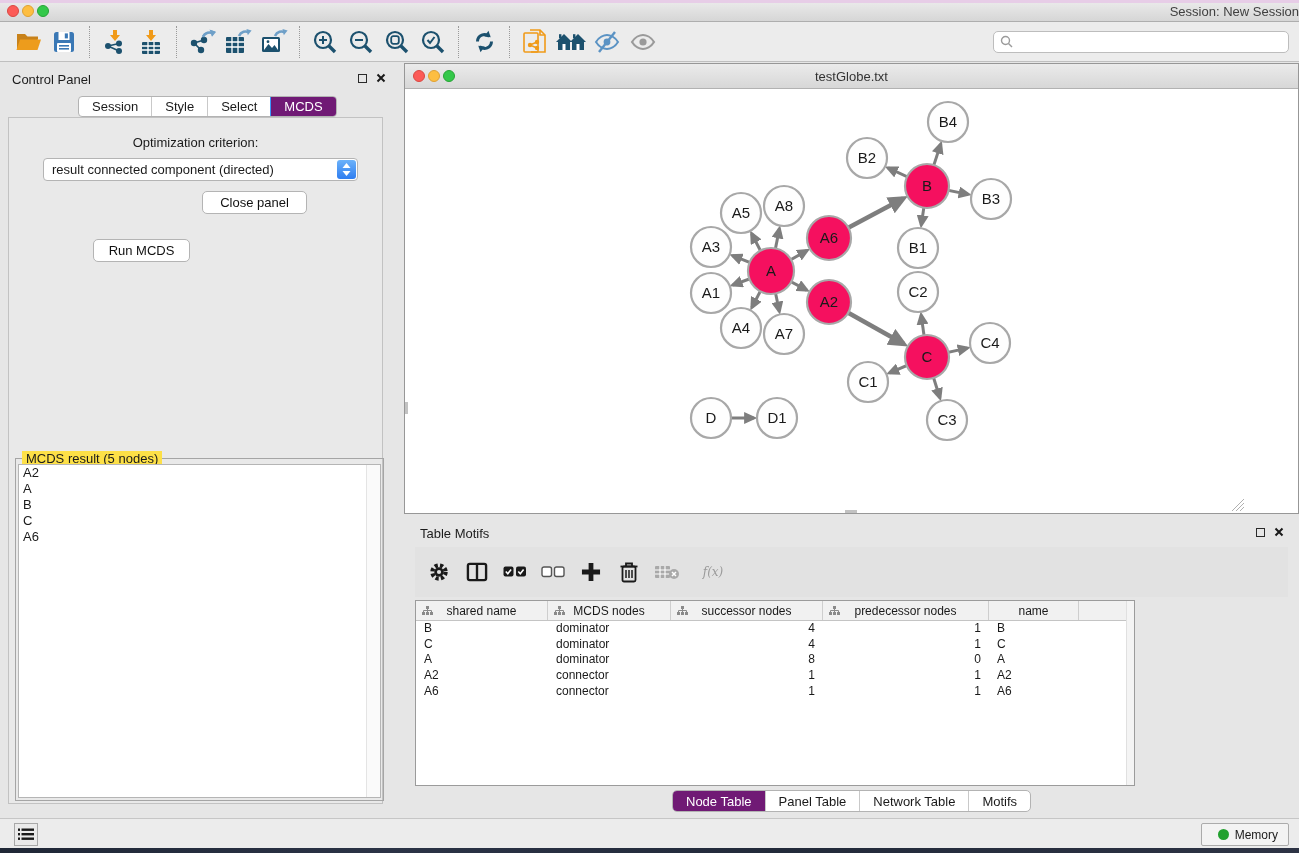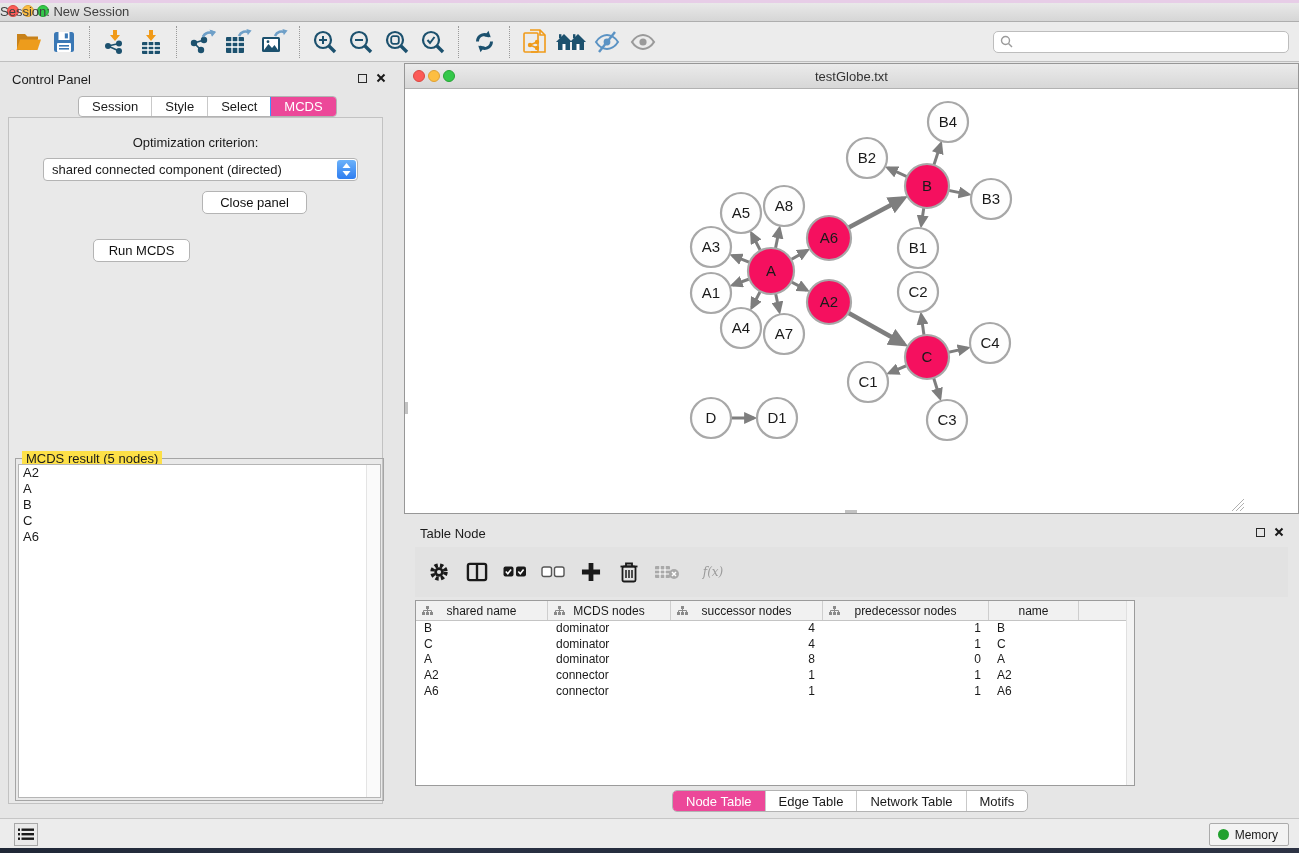--- a/index.html
+++ b/index.html
@@ -8,42 +8,42 @@
             font-family:"Liberation Sans", sans-serif; color:#1a1a1a; }
 
   
   .titlebar { position:absolute; left:0; top:0; width:1299px; height:22px;
               background:linear-gradient(#ececec,#d6d6d6); border-bottom:1px solid #aeaeae; }
   .titlebar .pinkline { position:absolute; left:0; top:0; width:100%; height:3px; background:#e7cde7; }
   .tl { position:absolute; top:5px; width:12px; height:12px; border-radius:50%; }
   .tl.red{ left:7px; background:#fc5b57; border:1px solid #d94842;}
   .tl.yel{ left:22px; background:#fdbe41; border:1px solid #dfa133;}
   .tl.grn{ left:37px; background:#34c84a; border:1px solid #27a436;}
-  .titlebar .title { position:absolute; left:0; right:0; top:4px; text-align:left;
+  .titlebar .title { position:absolute; left:0; right:0; top:4px; text-align:right;
                      font-size:13px; color:#404040; }
 
   
   .toolbar { position:absolute; left:0; top:22px; width:1299px; height:40px; background:#ececec;
              border-bottom:1px solid #bfbfbf; display:flex; align-items:center; padding-left:10px; }
   .tbtn { width:36px; height:34px; display:flex; align-items:center; justify-content:center; flex:0 0 auto; }
   .tsep { width:1px; height:32px; border-left:1px dotted #9a9a9a; margin:0 7px; flex:0 0 auto; }
   .search { margin-left:auto; margin-right:10px; width:296px; height:22px; background:#fff;
             border:1px solid #bdbdbd; border-radius:5px; display:flex; align-items:center; padding:0 6px; }
   .search input { border:none; outline:none; flex:1; font-size:12px; font-family:"Liberation Sans",sans-serif; background:transparent; }
 
   
   .cp-header { position:absolute; left:0; top:63px; width:390px; height:32px; }
   .cp-title { position:absolute; left:12px; top:9px; font-size:13px; color:#1c1c1c; }
   .float-ic { width:9px; height:9px; border:1.4px solid #2a2a2a; display:inline-block; }
   .panel-hdr-btns { position:absolute; display:flex; gap:9px; align-items:center; }
   .cp-tabs { position:absolute; left:78px; top:96px; }
   .segctl { display:flex; border:1px solid #b3b3b3; border-radius:4px; background:#fff; overflow:hidden; height:21px; }
   .seg { padding:0 13px; font-size:13px; display:flex; align-items:center; border-left:1px solid #c9c9c9; color:#1a1a1a; white-space:nowrap; }
   .seg:first-child { border-left:none; }
-  .seg-active { background:#ec4899; color:#fff; border-left-color:#3b99fc; }
+  .seg-active { background:#701a75; color:#fff; border-left-color:#3b99fc; }
   .cp-body { position:absolute; left:8px; top:117px; width:375px; height:687px;
              background:#e9e9e9; border:1px solid #c2c2c2; }
   .crit-label { position:absolute; left:0; width:100%; top:17px; text-align:center; font-size:13px; }
   .combo { position:absolute; left:34px; top:40px; width:315px; height:23px; background:#fff;
            border:1px solid #b4b4b4; border-radius:4px; display:flex; align-items:center; }
   .combo .val { flex:1; font-size:13px; padding-left:8px; white-space:nowrap; overflow:hidden; }
   .combo .step { width:19px; height:19px; margin-right:1px; border-radius:3px;
                  background:linear-gradient(#6cb2fa,#2e7df0); display:flex; flex-direction:column;
                  align-items:center; justify-content:center; gap:1px; }
   .pbtn { position:absolute; height:23px; background:#fff; border:1px solid #b4b4b4; border-radius:5px;
@@ -85,21 +85,21 @@
   .td { font-size:12px; line-height:15.7px; padding:0 8px; white-space:nowrap; overflow:hidden; }
   .tbl .scrolltrack { position:absolute; right:0; top:0; bottom:0; width:8px; background:#f4f4f4; border-left:1px solid #e0e0e0; }
   .tp-tabs { position:absolute; left:268px; top:272px; }
   .tp-tabs .segctl { height:22px; border-radius:5px; }
 
   
   .statusbar { position:absolute; left:0; top:818px; width:1299px; height:30px; background:#ececec;
                border-top:1px solid #c6c6c6; }
   .listbtn { position:absolute; left:14px; top:4px; width:24px; height:23px; background:#eaeaea;
              border:1px solid #a8a8a8; display:flex; align-items:center; justify-content:center; }
-  .membtn { position:absolute; right:10px; top:4px; height:23px; padding:0 10px 0 8px; background:#f3f3f3;
+  .membtn { position:absolute; right:10px; top:4px; height:23px; padding:0 10px 0 16px; background:#f3f3f3;
             border:1px solid #ababab; border-radius:2px; display:flex; align-items:center; gap:6px; font-size:12px; }
   .memdot { width:11px; height:11px; border-radius:50%; background:#22a12f; }
   .desktop-strip { position:absolute; left:0; top:848px; width:1299px; height:5px;
                    background:linear-gradient(90deg,#1f2736,#2b3346 30%,#222a3a 60%,#2d3344); }
 </style>
 </head>
 <body>
 
 <div class="screen">
 
@@ -272,21 +272,21 @@
     <div class="segctl" id="cp-tabs-ctl">
         <div class="seg">Session</div>
         <div class="seg">Style</div>
         <div class="seg">Select</div>
         <div class="seg seg-active">MCDS</div>
       </div>
   </div>
   <div class="cp-body">
     <div class="crit-label">Optimization criterion:</div>
     <div class="combo">
-      <span class="val">shared connected component (directed)</span>
+      <span class="val">result connected component (directed)</span>
       <span class="step">
         <svg width="9" height="6" viewBox="0 0 9 6">
             <path d="M4.5 0L8.5 5h-8z" fill="#fff"></path>
           </svg>
         <svg width="9" height="6" viewBox="0 0 9 6">
             <path d="M4.5 6L.5 1h8z" fill="#fff"></path>
           </svg>
       </span>
     </div>
     <div class="pbtn" style="left:84px; top:73px; width:97px;margin-top:48px;">Run MCDS</div>
@@ -423,21 +423,21 @@
         </svg>
       <div class="mini-sb-l"></div>
       <div class="mini-sb-b"></div>
       <svg class="grip" viewBox="0 0 13 13">
         <path d="M12 4L4 12M12 8L8 12M12 0L0 12" stroke="#b0b0b0" stroke-width="1"></path>
       </svg>
     </div>
   </div>
 
   <div class="tablepanel">
-    <span class="tp-title">Table Node</span>
+    <span class="tp-title">Table Motifs</span>
     <span class="panel-hdr-btns" style="left:852px; top:9px;">
       <span class="float-ic"></span>
       <svg width="10" height="10" viewBox="0 0 10 10">
         <path d="M1.5 1.5l7 7M8.5 1.5l-7 7" stroke="#1a1a1a" stroke-width="2"></path>
       </svg>
     </span>
     <div class="tp-toolbar">
       <div class="tpbtn">
         <svg width="22" height="22" viewBox="0 0 24 24">
           <circle cx="12" cy="12" r="7.2" fill="none" stroke="#1a1a1a" stroke-width="4.6" stroke-dasharray="3.4 2.4"></circle>
@@ -571,21 +571,21 @@
           <div class="td" style="width: 132px; text-align: left;">A6</div>
           <div class="td" style="width: 123px; text-align: left;">connector</div>
           <div class="td" style="width: 152px; text-align: right;">1</div>
           <div class="td" style="width: 166px; text-align: right;">1</div>
           <div class="td" style="width: 90px; text-align: left;">A6</div>
         </div>
       </div>
     <div class="tp-tabs">
       <div class="segctl" id="tp-tabs-ctl">
           <div class="seg seg-active">Node Table</div>
-          <div class="seg">Edge Table</div>
+          <div class="seg">Panel Table</div>
           <div class="seg">Network Table</div>
           <div class="seg">Motifs</div>
         </div>
     </div>
   </div>
 
   <div class="statusbar">
     <div class="listbtn">
       <svg width="16" height="13" viewBox="0 0 16 13">
         <rect x="0" y="0.5" width="2" height="2.4" fill="#1a1a1a"></rect>

